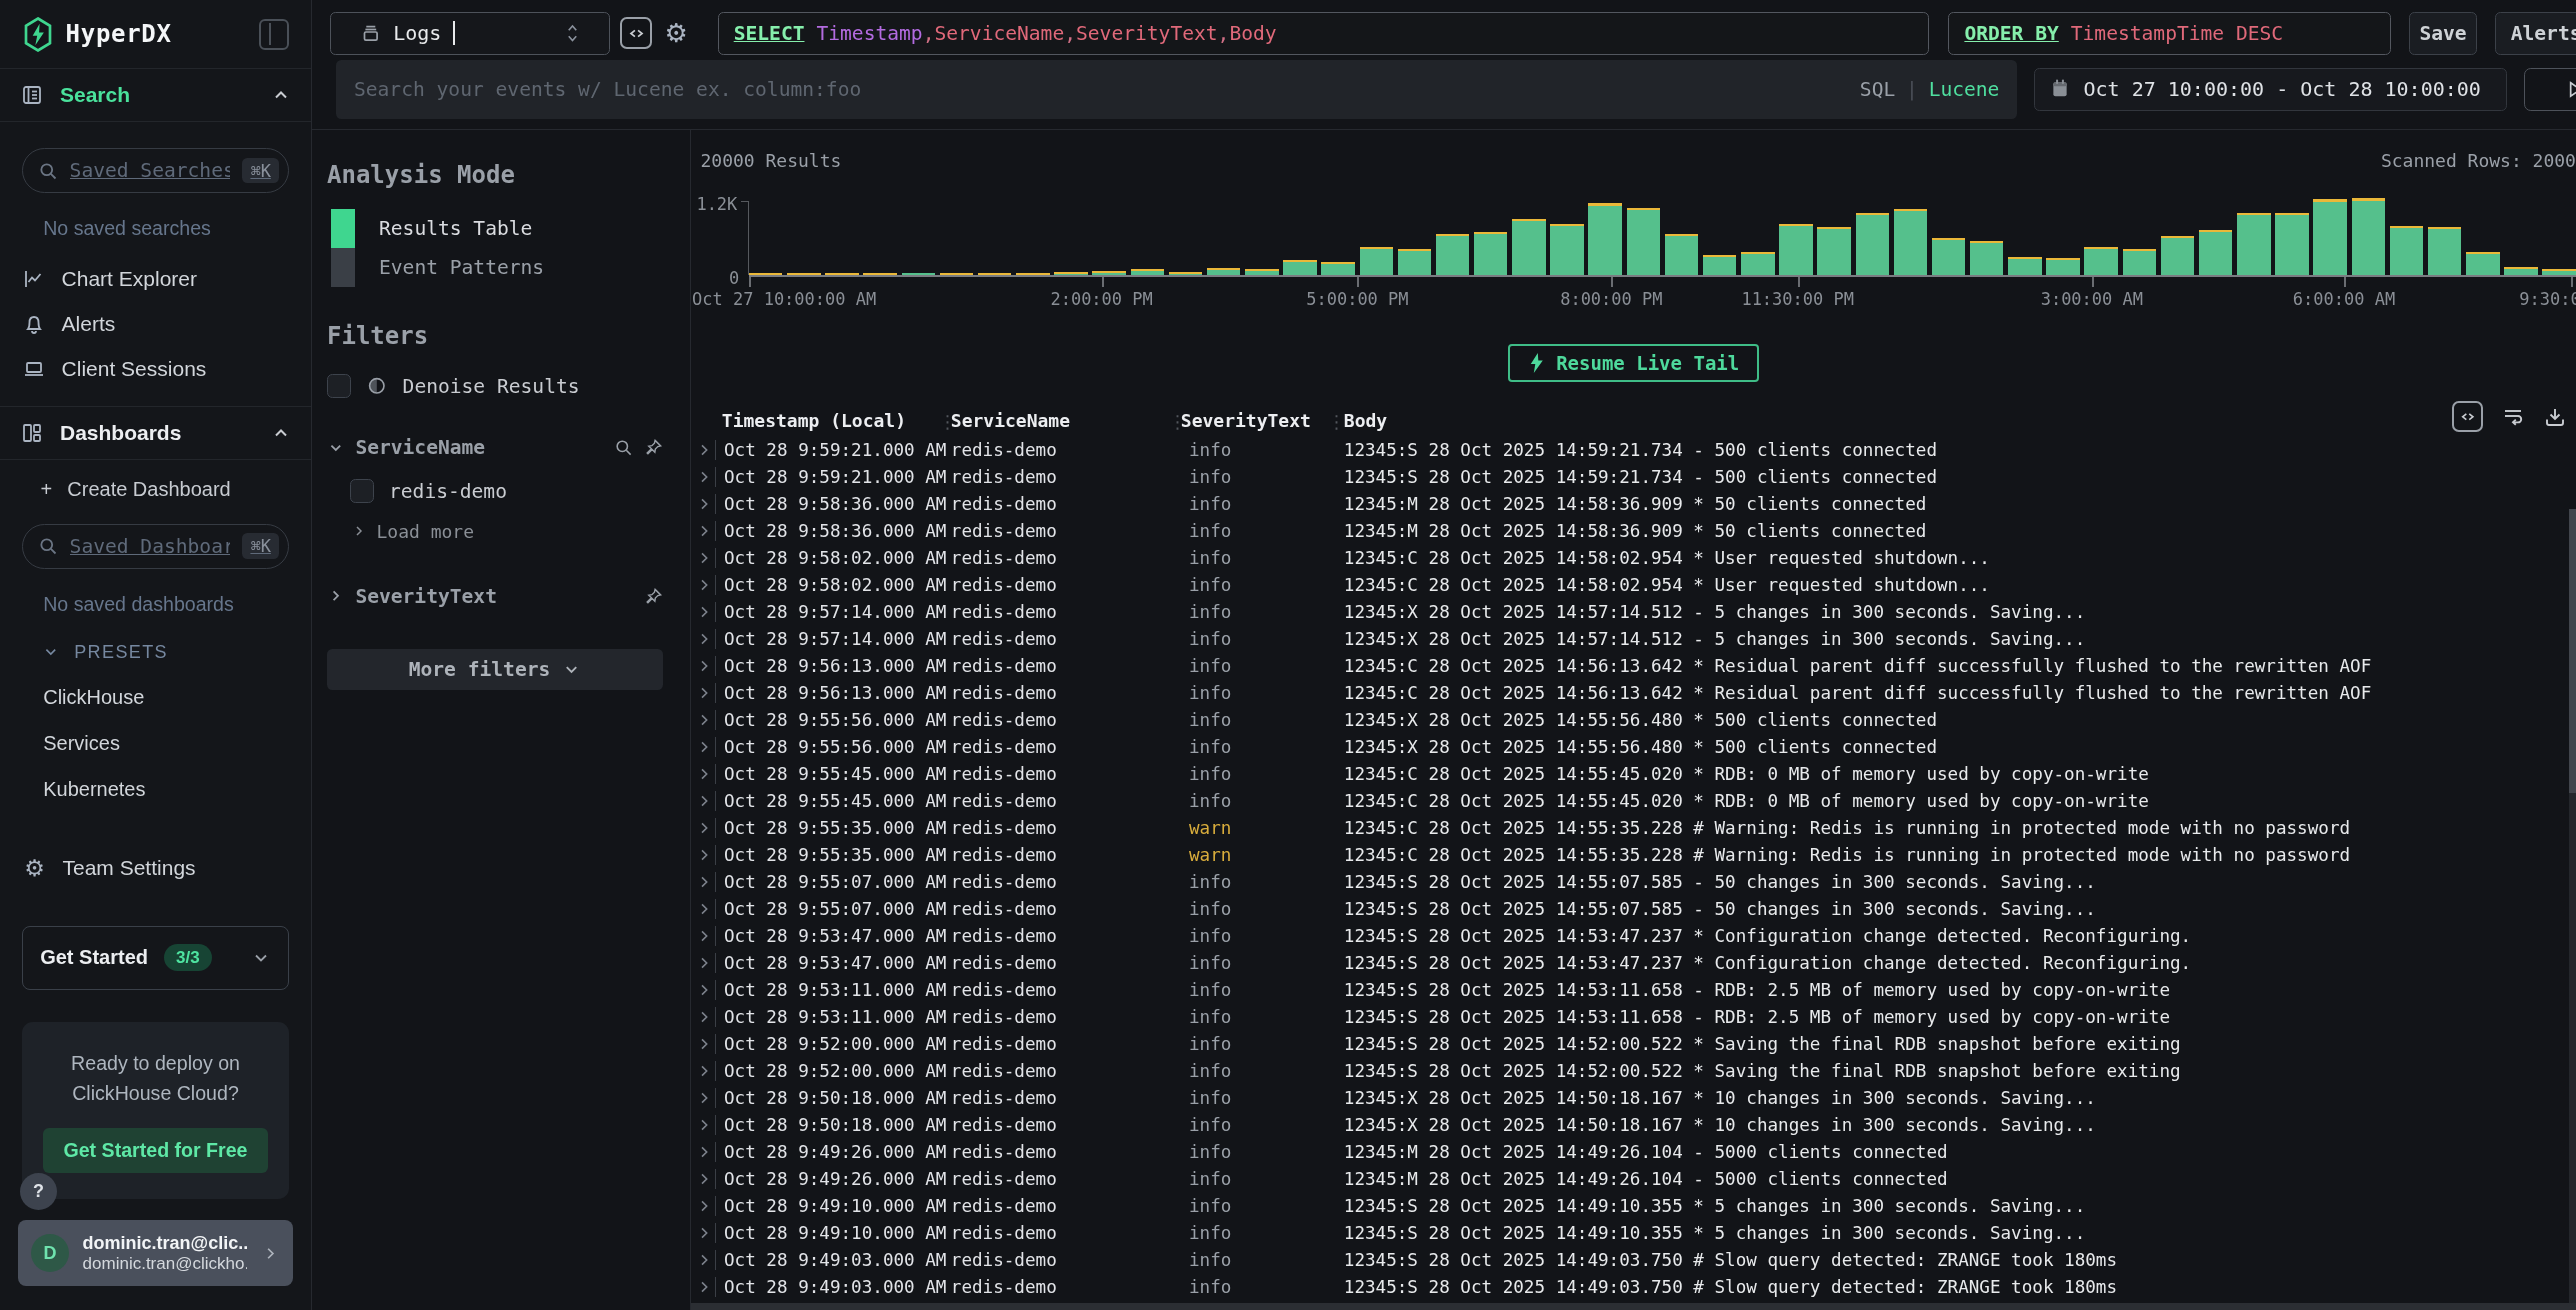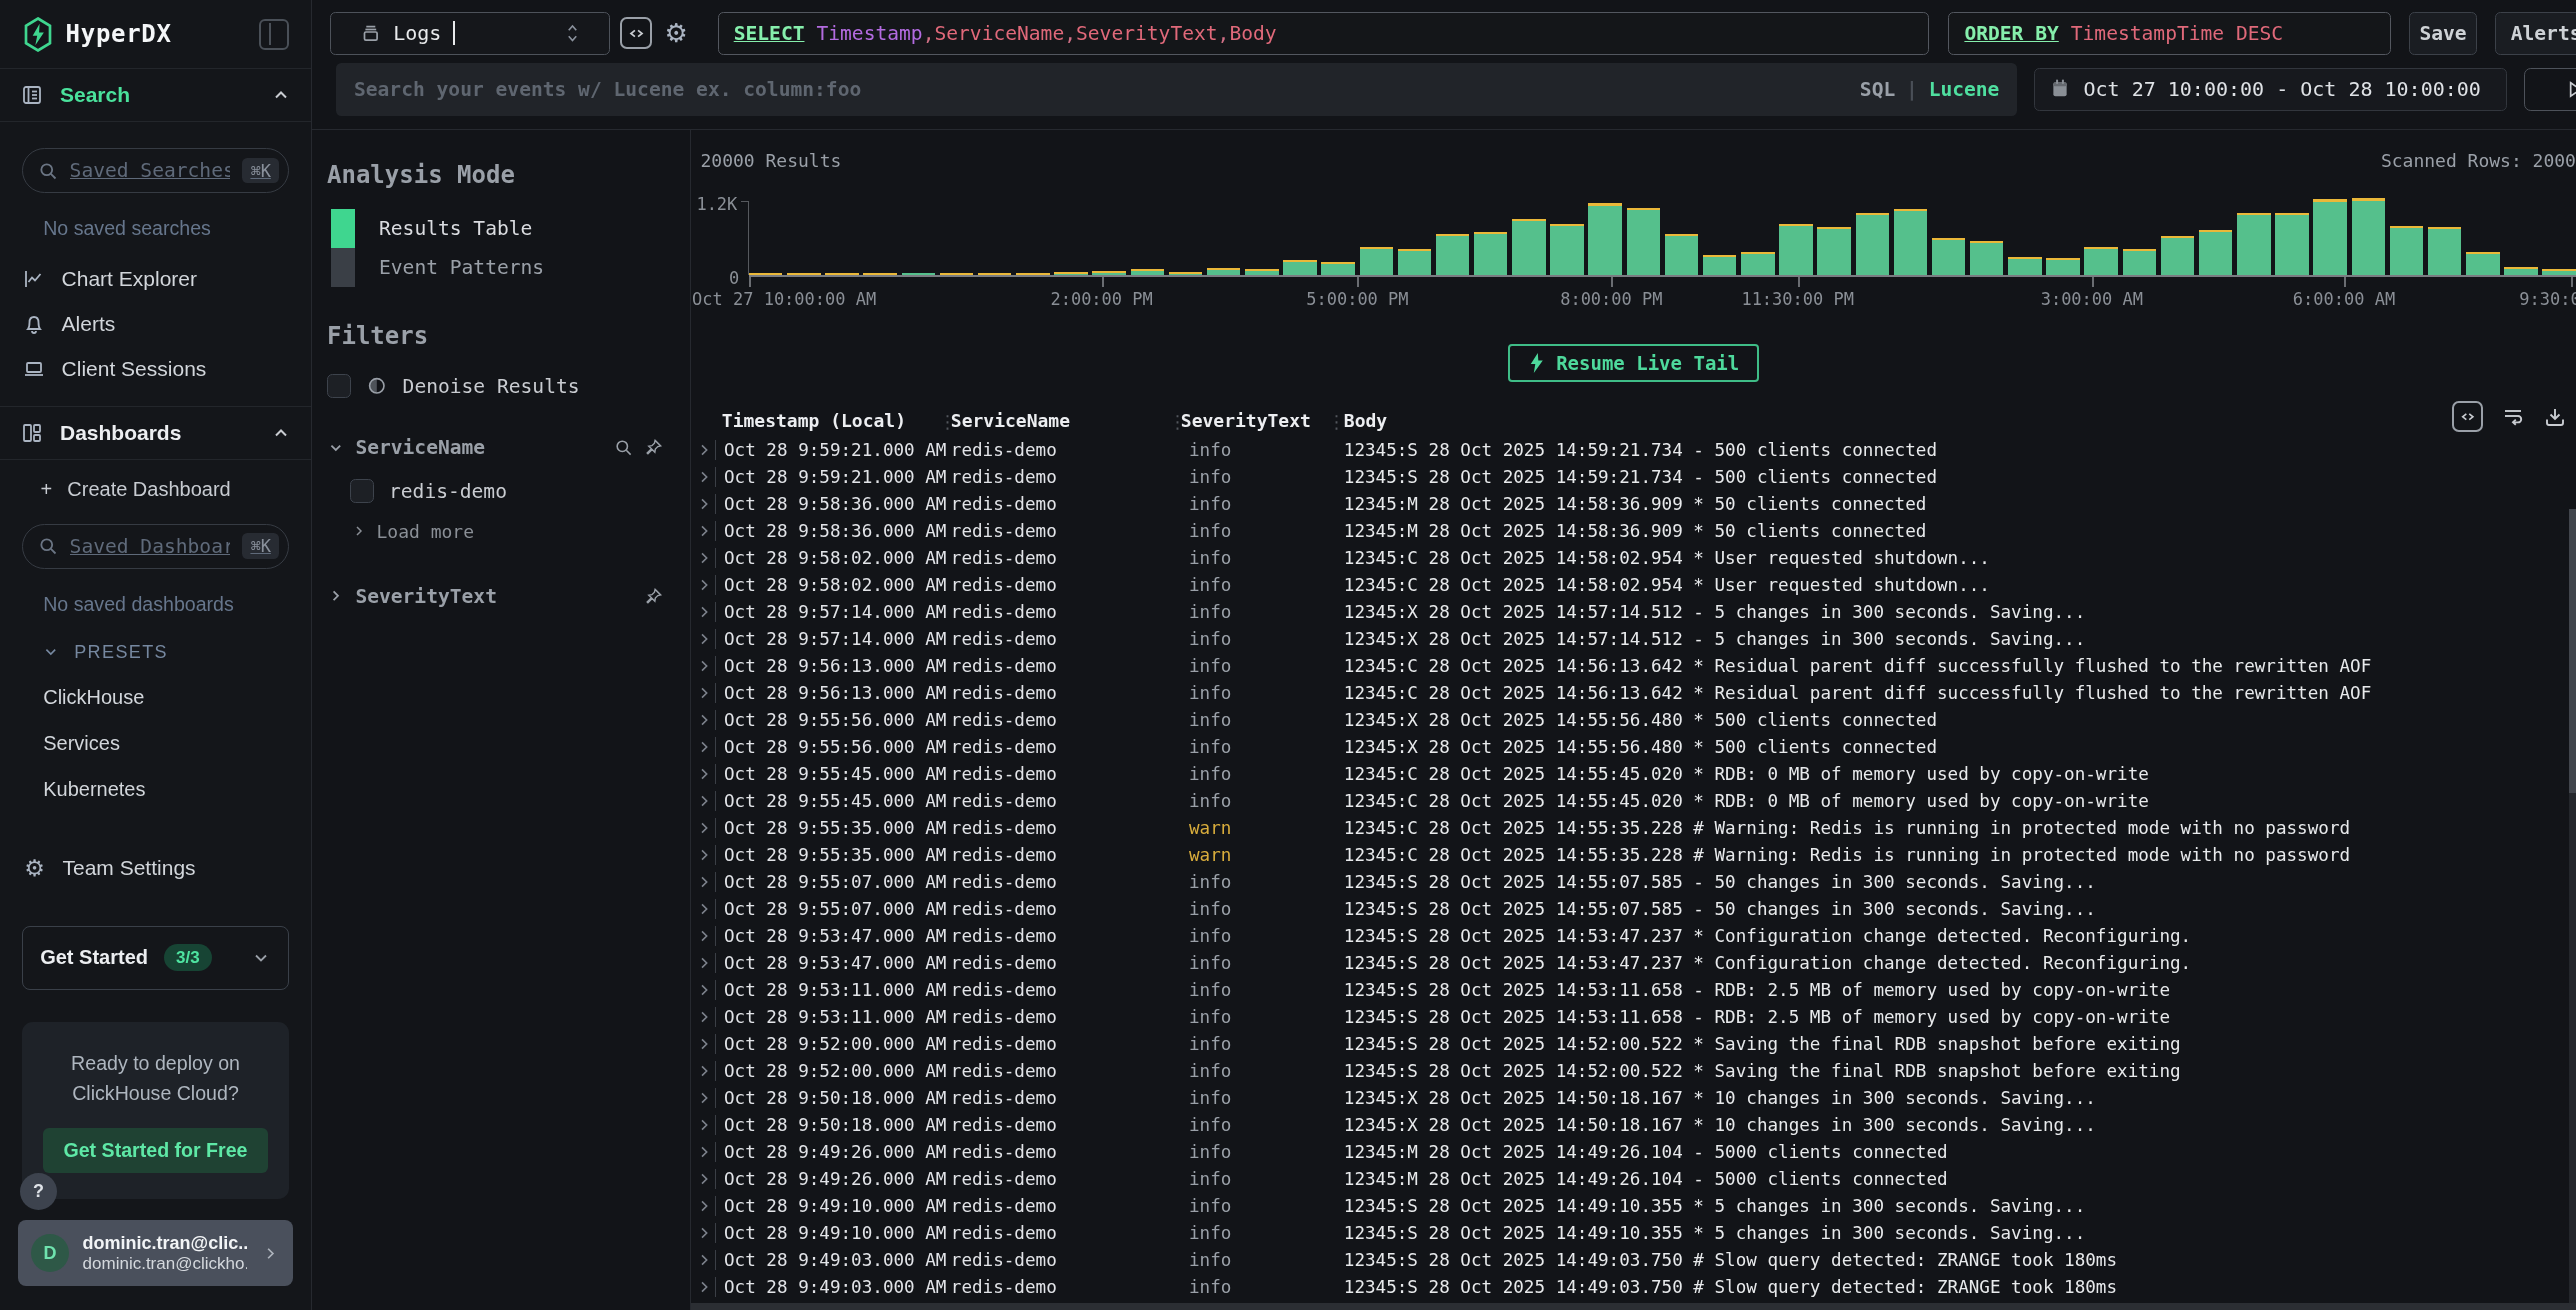--- a/index.html
+++ b/index.html
@@ -79,22 +79,22 @@
   .comma { color:#cf6f85; }
   .orderby-box { width:443px; min-width:443px; height:43px; background:#141619; border:1.4px solid #53575f;
                  border-radius:5.4px; margin-left:19px; display:flex; align-items:center; padding:0 15px;
                  font-size:19.6px; white-space:nowrap; overflow:hidden; }
   .ob-val { color:#e0697a; }
   .top-btn { height:43px; background:#1a1d22; border:1.4px solid #3c4149; border-radius:5.4px; color:#ced2d6;
              font-size:19.6px; font-weight:bold; font-family:"DejaVu Sans Mono", monospace;
              display:flex; align-items:center; justify-content:center; cursor:pointer; }
   .save-btn { width:68px; margin-left:17.6px; }
   .alerts-btn { width:103px; margin-left:17.6px; margin-right:-21.6px; }
-  .search-box { flex:1; height:53px; background:#212429; border-radius:5.4px; display:flex; align-items:center;
-                padding:0 17.6px; margin-left:6.8px;font-weight:bold; }
+  .search-box { flex:1; height:59px; background:#212429; border-radius:5.4px; display:flex; align-items:center;
+                padding:0 17.6px; margin-left:6.8px; }
   .search-ph { font-size:19.6px; color:#5f6670; flex:1; white-space:nowrap; overflow:hidden; }
   .mode-sql { font-size:19.6px; color:#9aa0a8; }
   .mode-div { color:#4a4f57; margin:0 10.8px; font-size:19.6px; }
   .mode-lucene { font-size:19.6px; color:#4fdf9f; cursor:pointer; }
   .date-box { width:473px; min-width:473px; height:43px; background:#17191e; border:1.4px solid #32363d;
               border-radius:5.4px; margin-left:17px; display:flex; align-items:center; gap:13.5px; padding:0 15px;
               cursor:pointer; }
   .date-text { font-size:20px; color:#dfe2e6; white-space:nowrap; }
   .run-btn { width:101px; min-width:101px; height:43px; border:1.4px solid #4d525a; border-radius:6.8px;
              margin-left:17px; margin-right:-49px; display:flex; align-items:center; justify-content:center;
@@ -468,20 +468,26 @@
           </span>
           <span class="name">SeverityText</span>
           <span class="grow"></span>
           <span class="icon">
             <svg width="19" height="19" viewBox="0 0 24 24" fill="none" stroke="#9aa0a8" stroke-width="1.8">
                 <path d="M14 3 l7 7 -3.5 0.8 -3.2 3.2 -0.6 4 -3.4-3.4 -5.3 5.4 -1-1 5.4-5.3 -3.4-3.4 4-0.6 3.2-3.2 z"></path>
               </svg>
           </span>
         </div>
 
+        <button class="more-filters">
+          <span>More filters</span>
+          <svg width="19" height="19" viewBox="0 0 24 24" fill="none" stroke="#aeb3ba" stroke-width="2.4">
+              <polyline points="6,9 12,15 18,9"></polyline>
+            </svg>
+        </button>
       </aside>
 
       <section class="results">
         <div class="results-head">
           <span class="res-count">20000 Results</span>
           <span class="res-scanned">Scanned Rows: 20000</span>
         </div>
 
         <div class="chart">
           <span class="ylab-top">1.2K</span>

